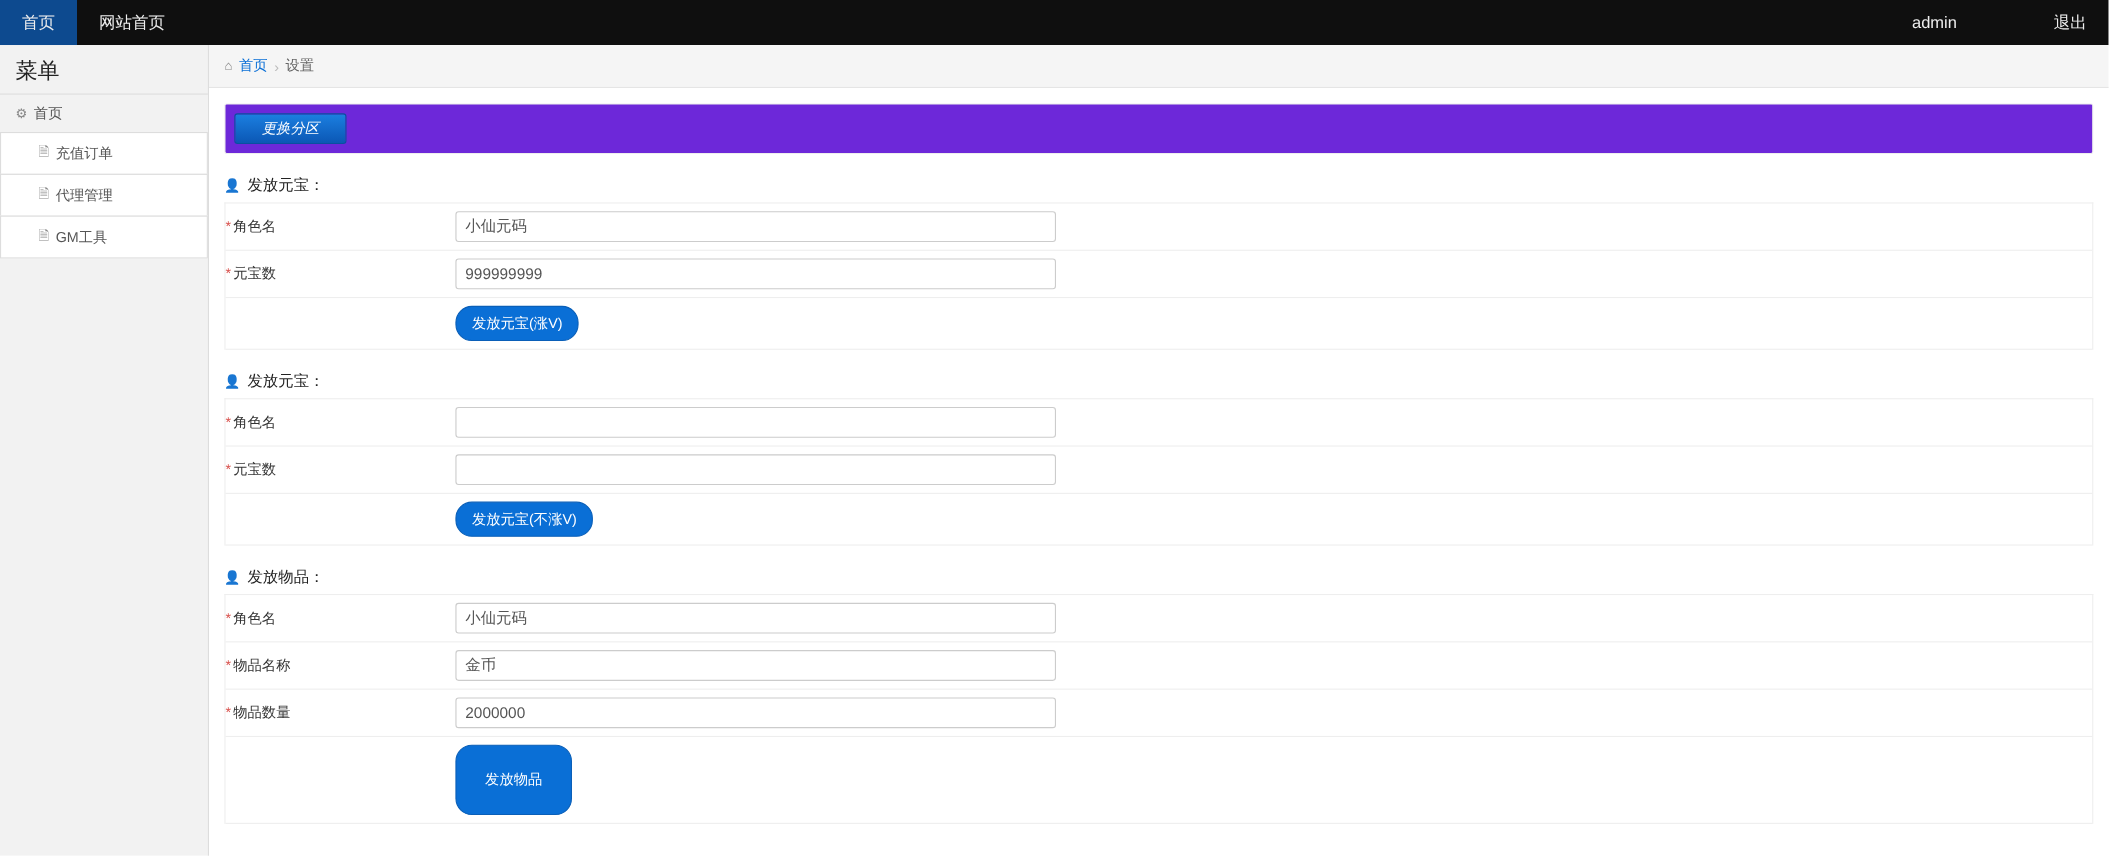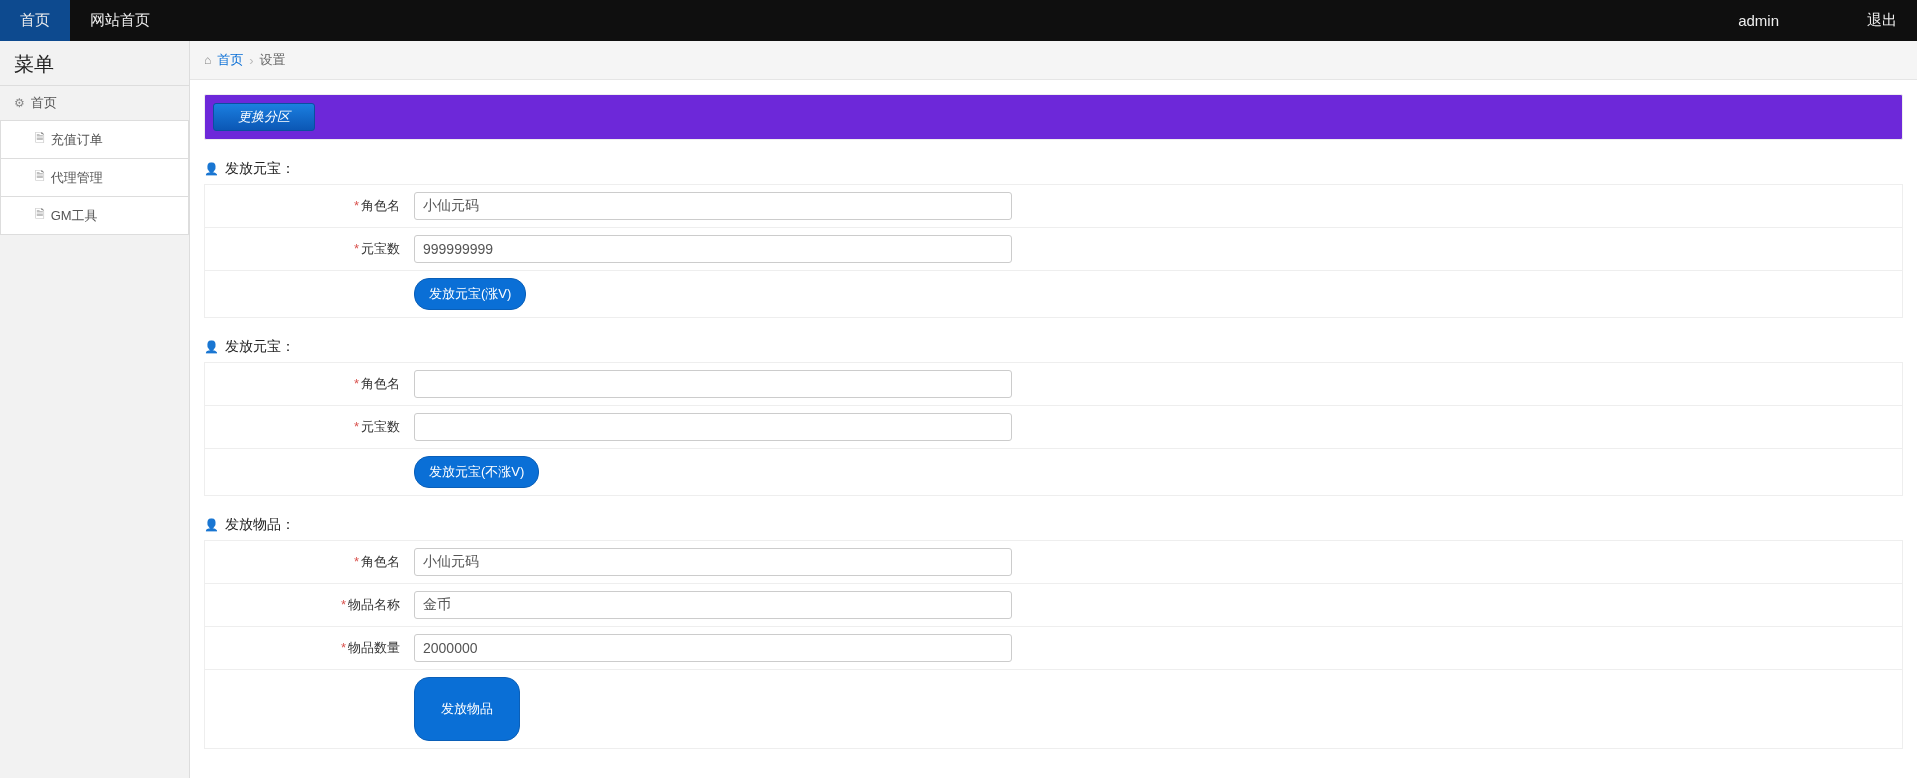--- a/index.html
+++ b/index.html
@@ -115,29 +115,28 @@
     border-bottom: none;
   }
   .form-row {
     display: flex;
     align-items: center;
     border-bottom: 1px solid #eee;
     padding: 4px 0;
   }
   .form-row .label {
     width: 205px;
-    text-align: right;
     padding-right: 10px;
     font-size: 13px;
     color: #333;
   }
   .form-row .req { color: #d9534f; margin-right: 2px; }
   .form-row .control { padding: 3px 4px; }
   .form-row input[type=text] {
-    width: 598px;
+    width: 546px;
     height: 28px;
     border: 1px solid #ccc;
     border-radius: 3px;
     padding: 0 8px;
     font-size: 14px;
     color: #555;
   }
   .btn-primary {
     display: inline-block;
     background: #0a6fd6;

